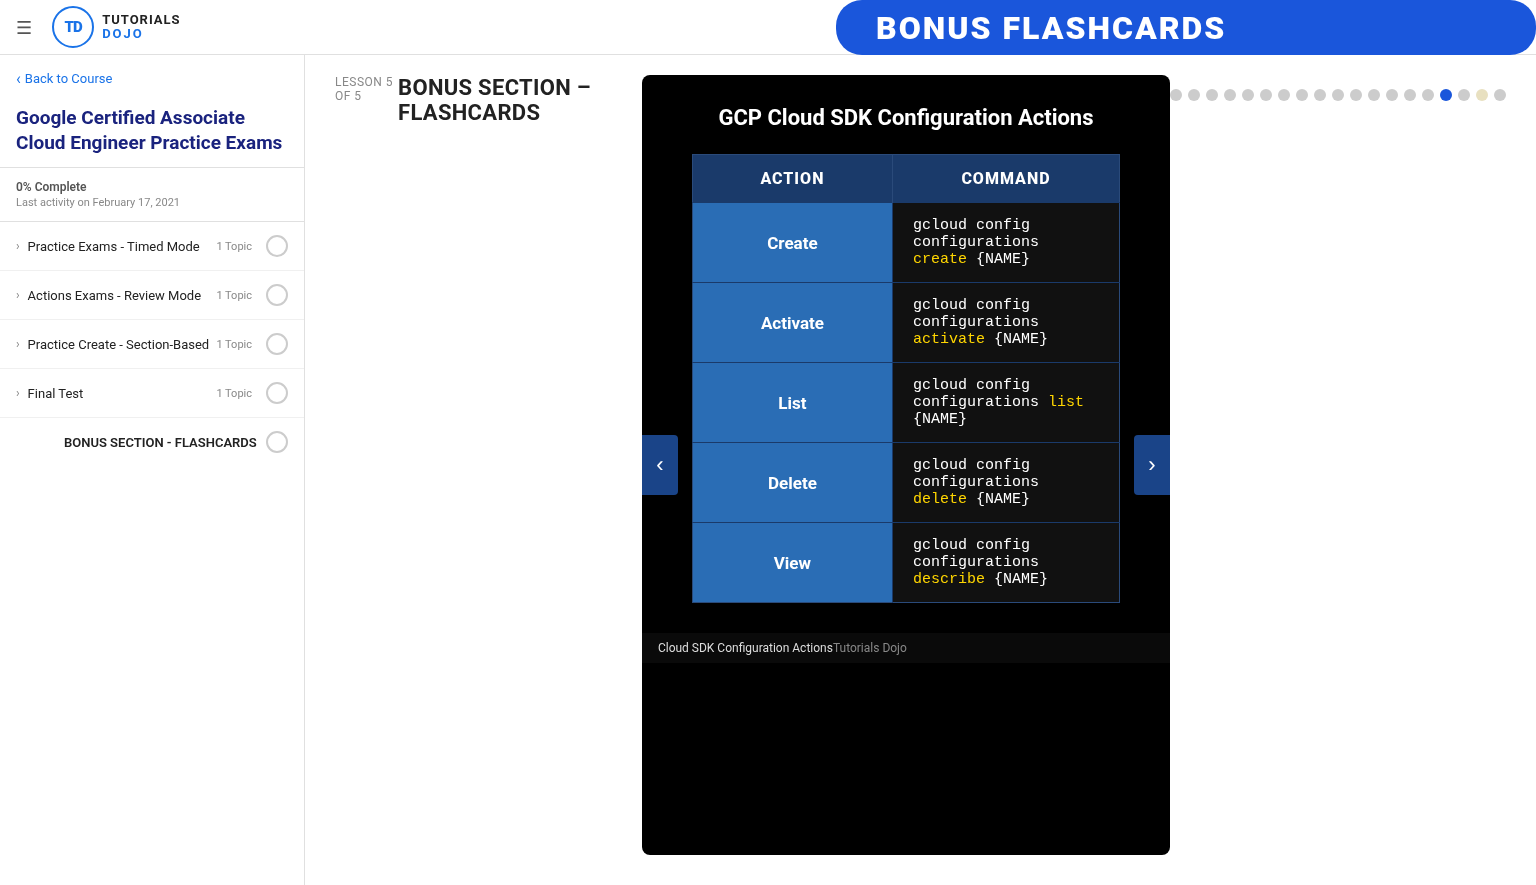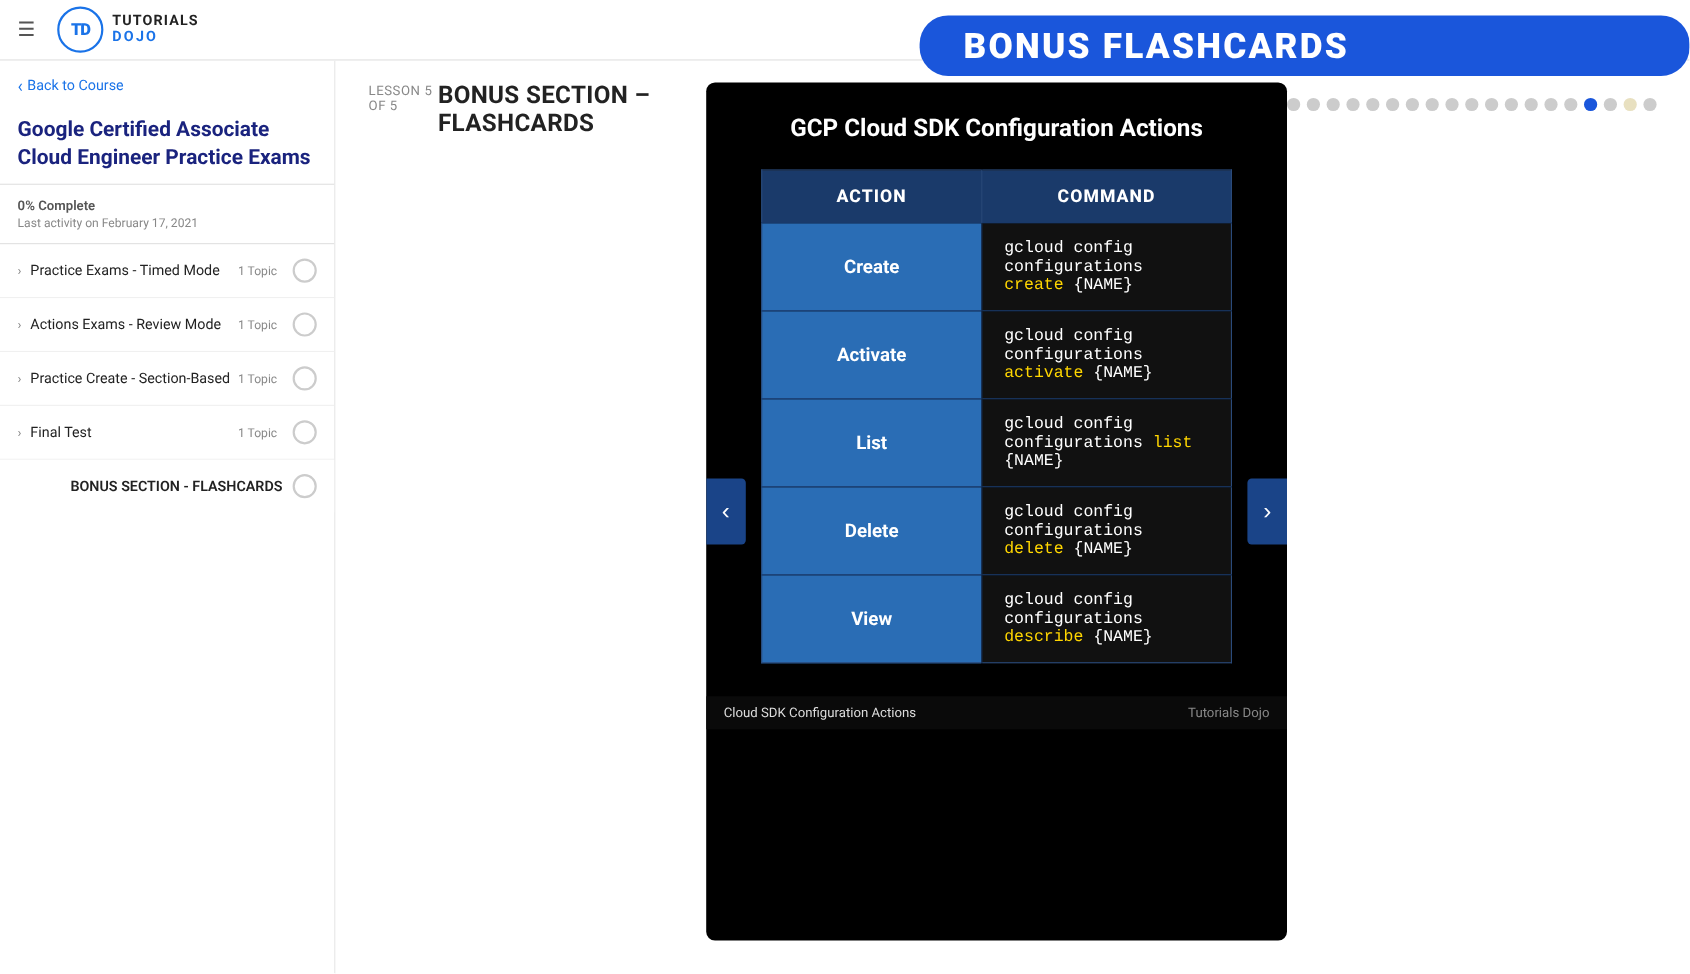--- a/index.html
+++ b/index.html
@@ -56,21 +56,21 @@
       font-size: 13px;
       font-weight: 700;
       color: #1a73e8;
       letter-spacing: 2px;
     }
 
     
     .bonus-banner {
       position: absolute;
       right: 0;
-      top: 14px;
+      top: 0;
       height: 55px;
       background: linear-gradient(90deg, #1a56db, #1a56db);
       display: flex;
       align-items: center;
       padding: 0 40px;
       min-width: 700px;
       border-radius: 26px;
     }
     .bonus-banner-text {
       color: #fff;
@@ -292,21 +292,20 @@
       justify-content: center;
       font-size: 22px;
       z-index: 5;
     }
     .nav-arrow-left { left: 0; border-radius: 0 4px 4px 0; }
     .nav-arrow-right { right: 0; border-radius: 4px 0 0 4px; }
 
     
     .flashcard-footer {
       display: flex;
-      justify-content: space-between;
       align-items: center;
       padding: 8px 16px;
       background: #0a0a0a;
       color: #ccc;
       font-size: 12px;
     }
     .footer-caption { color: #ddd; }
     .footer-brand { color: #888; }
 
     

